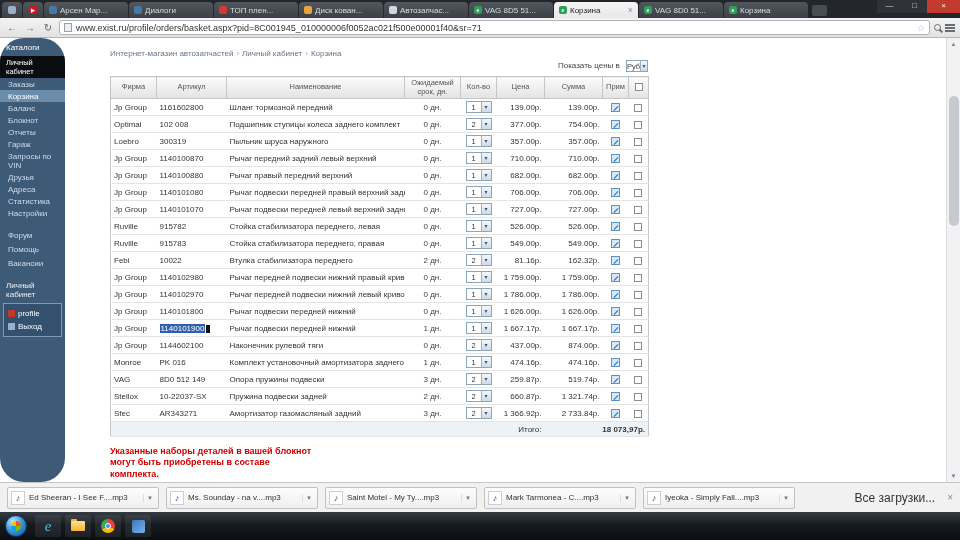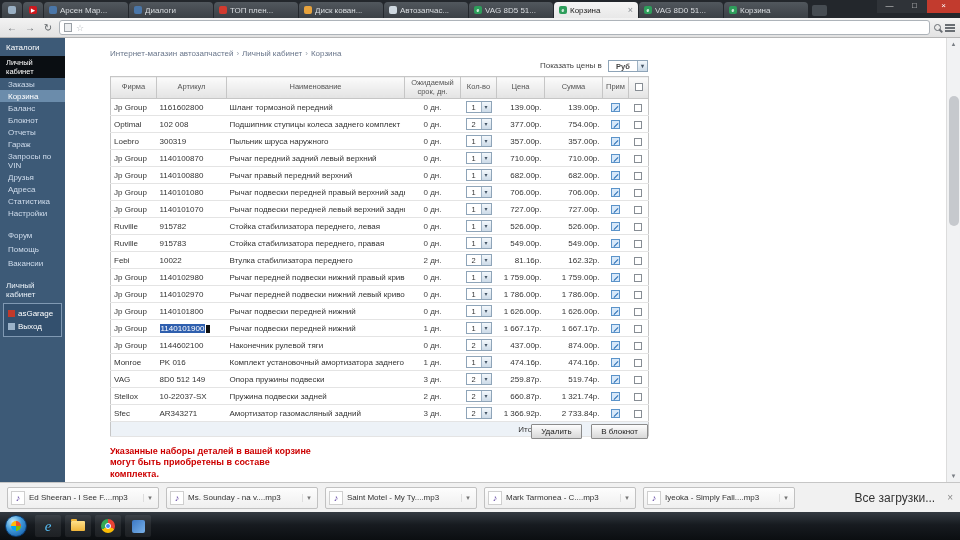--- a/index.html
+++ b/index.html
@@ -29,39 +29,39 @@
   .star{color:#b4b9be;font-size:9px;}
   .lens{width:7px;height:7px;border:1.5px solid #696e73;border-radius:50%;position:relative;display:inline-block;}
   .lens::after{content:"";position:absolute;width:4px;height:1.5px;background:#696e73;transform:rotate(45deg);right:-3px;bottom:-1px;}
   .hamb{width:10px;height:8px;display:inline-block;background:
     linear-gradient(#696e73,#696e73) 0 0/10px 2px no-repeat,
     linear-gradient(#696e73,#696e73) 0 3px/10px 2px no-repeat,
     linear-gradient(#696e73,#696e73) 0 6px/10px 2px no-repeat;}
 
   
   .content{position:absolute;left:0;top:38px;width:960px;height:444px;background:#fff;}
-  .sidebar{position:absolute;left:0;top:0;width:65px;height:444px;background:#3d5a77;color:#d9e4ef;font-size:8px;overflow:hidden;}
+  .sidebar{position:absolute;left:0;top:0;width:65px;height:444px;background:#3d5a77;color:#d9e4ef;font-size:8px;overflow:hidden;border-radius:24px;}
   .sb-catalogs{padding:5px 6px 4px;color:#fff;}
   .sb-header{background:#0a0e12;color:#fff;padding:2px 6px;font-size:7.5px;}
   .sitem{padding:1.5px 4px 1.5px 8px;color:#cfdcec;cursor:default;}
   .sitem.active{background:#6b8cab;color:#fff;}
   .sitem.s2{padding-top:2.5px;padding-bottom:2.5px;}
   .sb-gap{height:9px;}
   .sb-acc-label{padding:2px 6px;color:#eaf1f8;}
   .sb-accbox{margin:2px 3px;border:1px solid #8099b3;padding:3px;background:#33506e;}
   .accrow{display:flex;align-items:center;gap:3px;padding:2px 1px;color:#fff;}
   .accicon{width:7px;height:7px;background:#c0392b;flex:0 0 7px;}
   .logouticon{width:7px;height:7px;background:#9ab2c9;flex:0 0 7px;}
 
   .main{position:absolute;left:65px;top:0;width:881px;height:444px;background:#fff;}
   .breadcrumb{position:absolute;left:45px;top:11px;font-size:8px;color:#8a939d;}
   .crumb{color:#68758a;}
   .bsep{margin:0 3px;color:#9aa3ad;}
   .prices-row{position:absolute;left:45px;top:22px;width:538px;text-align:right;font-size:8px;color:#444;}
-  .cursel{display:inline-flex;width:40px;height:12px;border:1px solid #8ea4b8;background:#fff;vertical-align:middle;margin-left:4px;font-weight:bold;}
+  .cursel{display:inline-flex;width:22px;height:12px;border:1px solid #8ea4b8;background:#fff;vertical-align:middle;margin-left:4px;}
   .cursel .qv{flex:1;text-align:center;font-size:7.5px;line-height:11px;}
   .cursel .qa,.qtysel .qa{width:10px;background:linear-gradient(#f3f8fc,#cddbe8);border-left:1px solid #9eb2c4;font-size:6px;color:#456;text-align:center;line-height:11px;}
 
   table.basket{position:absolute;left:45px;top:38px;width:538px;border-collapse:collapse;table-layout:fixed;font-size:8px;color:#333;border:1px solid #c6c6c6;}
   .basket th{background:linear-gradient(#fbfbfb,#e3e3e3);border:1px solid #c6c6c6;font-weight:normal;font-size:7.5px;color:#555;padding:2px 1px;line-height:1.15;}
   .basket td{border-bottom:1px solid #e4e4e4;padding:2px 3px;height:16px;overflow:hidden;white-space:nowrap;}
   .c-firm,.c-article,.c-name{text-align:left;}
   .c-days{text-align:center;color:#444;}
   .c-qty{text-align:center;}
   .c-price,.c-sum{text-align:right;}
@@ -176,20 +176,21 @@
       <div class="wc close">×</div>
     </div>
   </div>
 
   <div class="addressbar">
     <span class="navbtn">←</span>
     <span class="navbtn">→</span>
     <span class="navbtn">↻</span>
     <div class="omnibox">
       <span class="pageicon"></span>
+      <span class="urltext">www.exist.ru/profile/orders/basket.aspx?pid=8C001945_010000006f0052ac021f500e00001f40&amp;sr=71</span>
       <span class="star">☆</span>
     </div>
     <span class="lens"></span>
     <span class="hamb"></span>
   </div>
 
   <div class="content">
 
     <div class="sidebar">
       <div class="sb-catalogs">Каталоги</div>
@@ -211,21 +212,21 @@
       <div>
           <div class="sitem s2">Форум</div>
           <div class="sitem s2">Помощь</div>
           <div class="sitem s2">Вакансии</div>
         </div>
       <div class="sb-gap"></div>
       <div class="sb-acc-label">Личный кабинет</div>
       <div class="sb-accbox">
         <div class="accrow">
           <span class="accicon"></span>
-          <span>asGarage</span>
+          <span>profile</span>
         </div>
         <div class="accrow">
           <span class="logouticon"></span>
           <span>Выход</span>
         </div>
       </div>
     </div>
 
     <div class="main">
       <div class="breadcrumb"><span class="crumb">Интернет-магазин автозапчастей</span><span class="bsep">›</span><span class="crumb">Личный кабинет</span><span class="bsep">›</span><span class="crumb">Корзина</span></div>
@@ -570,26 +571,22 @@
             </tr>
           </tbody>
         <tfoot>
           <tr class="totalrow">
             <td colspan="6" class="tlab">Итого:</td>
             <td colspan="3" class="tval">18 073,97р.</td>
           </tr>
         </tfoot>
       </table>
 
-      <div class="actionbar">
-        <span class="btn">Удалить</span>
-        <span class="btn">В блокнот</span>
-      </div>
-
-      <div class="notice">Указанные наборы деталей в вашей корзине могут быть приобретены в составе комплекта.</div>
+
+      <div class="notice">Указанные наборы деталей в вашей блокнот могут быть приобретены в составе комплекта.</div>
     </div>
 
     <div class="vscroll">
       <div class="varrow">▲</div>
       <div class="vthumb"></div>
       <div class="varrow down">▼</div>
     </div>
   </div>
 
   <div class="dlbar">

